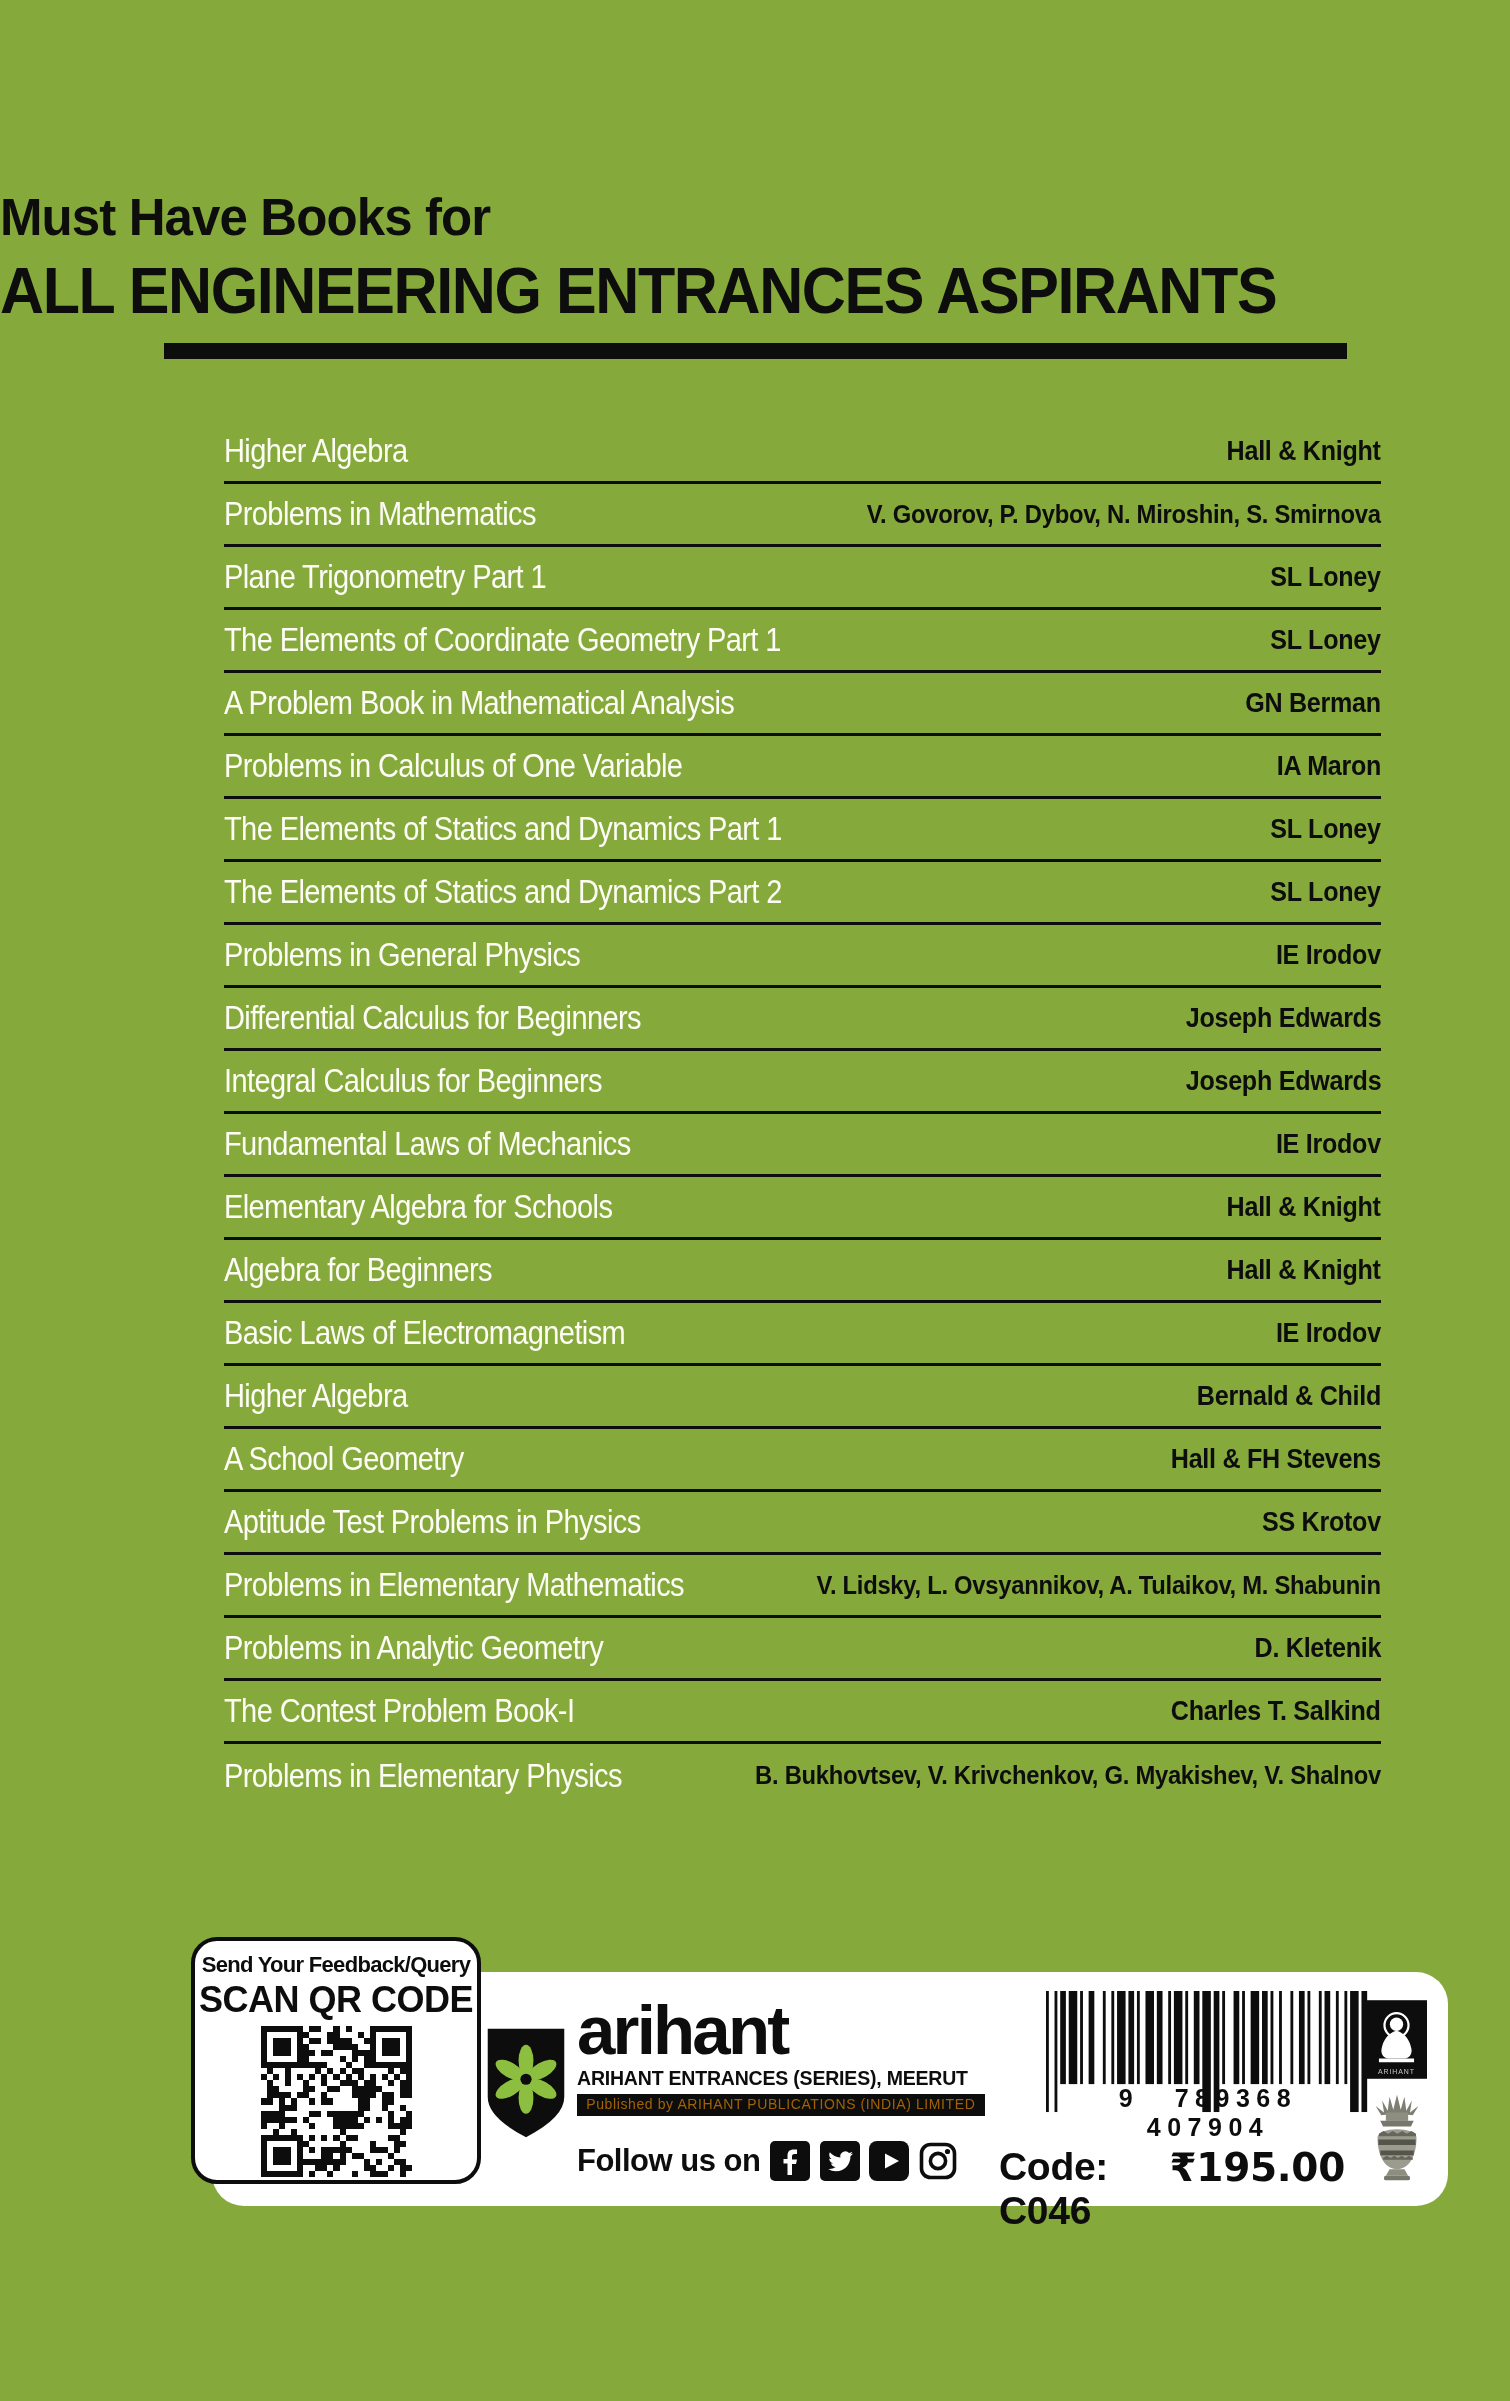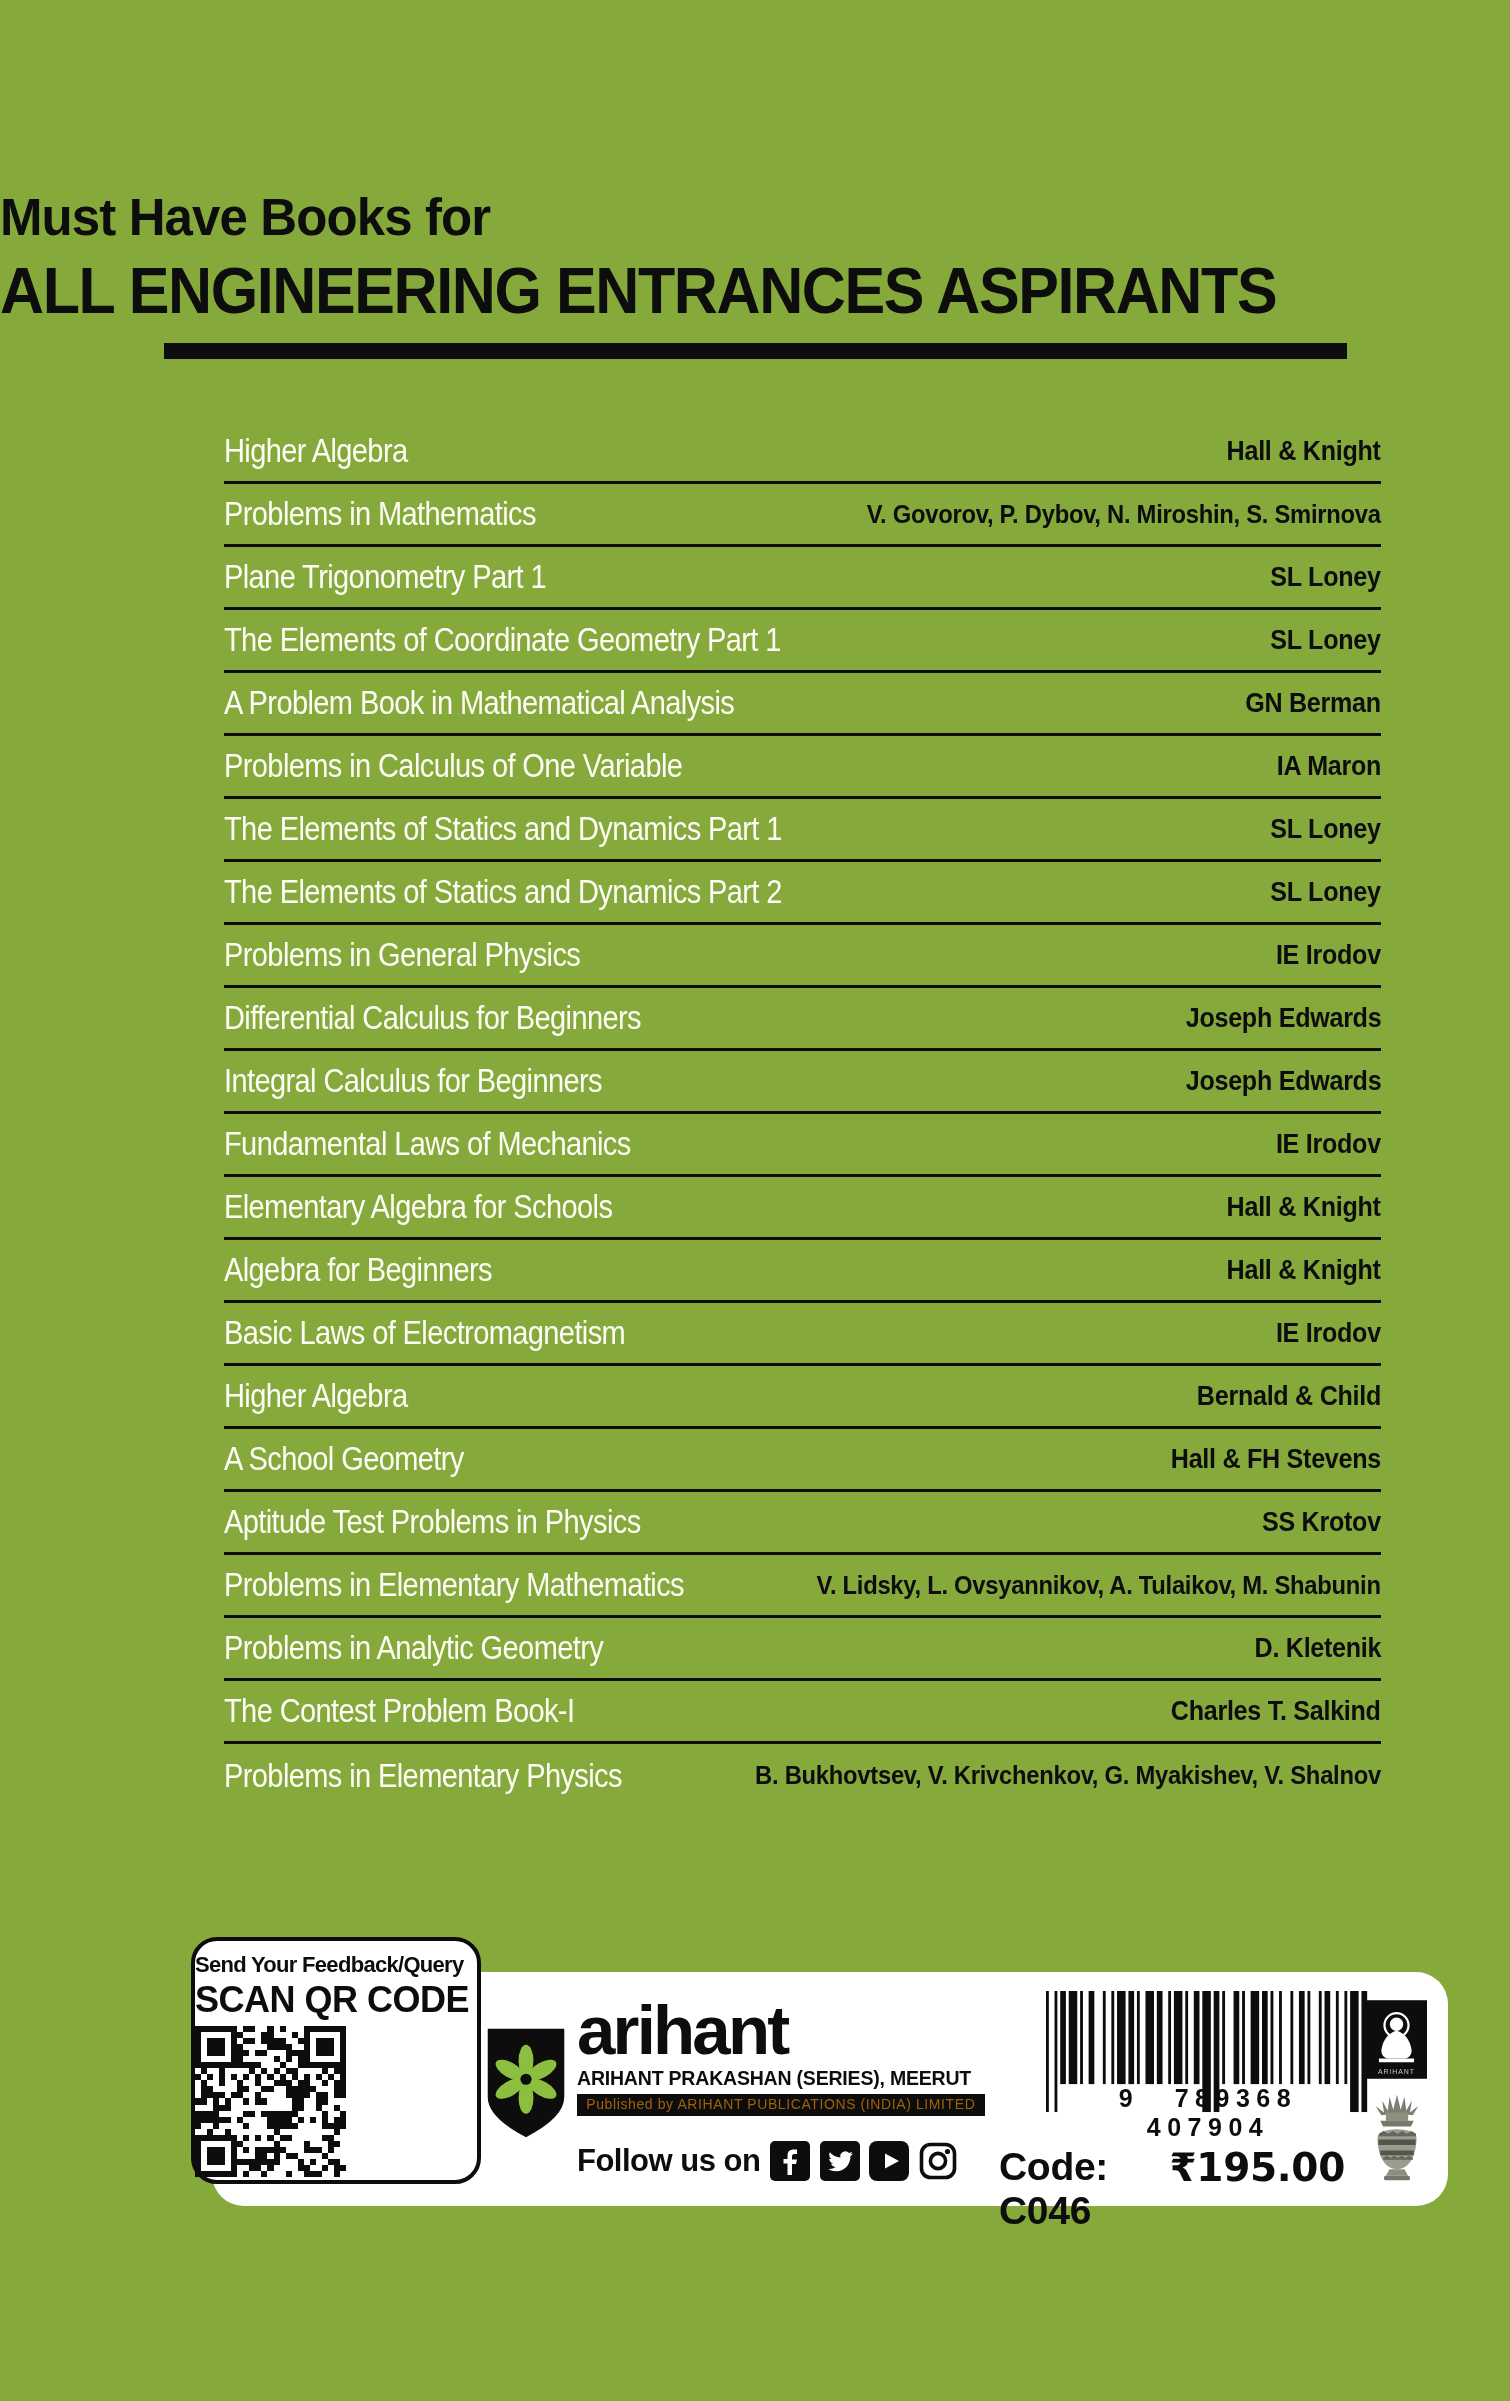--- a/index.html
+++ b/index.html
@@ -42,21 +42,21 @@
             font-size:25px;font-weight:700;letter-spacing:6.5px;word-spacing:22px;color:#0d0d0d;}
   .coderow{position:absolute;left:787px;top:173px;width:346px;display:flex;
            justify-content:space-between;font-size:39px;font-weight:800;letter-spacing:-0.3px;}
   .price{font-family:"DejaVu Sans","Liberation Sans",sans-serif;}
   .mascot{position:absolute;left:1154px;top:28px;width:61px;height:79px;}
   .kalash{position:absolute;left:1155px;top:121px;width:60px;height:91px;}
 
   
   .qrbox{position:absolute;left:191px;top:1937px;width:290px;height:247px;background:#ffffff;
          border:4.7px solid #0d0d0d;border-radius:26px;z-index:3;box-sizing:border-box;
-         padding-top:11px;}
+         text-align:center;padding-top:11px;}
   .qr1{font-size:22px;font-weight:700;letter-spacing:-0.7px;}
   .qr2{font-size:36px;font-weight:800;letter-spacing:-0.5px;margin-top:0.9px;}
   .qrbox svg{width:151px;height:151px;margin-top:5.6px;}
 </style>
 </head>
 <body>
 
 <div class="page">
 
   <div class="hdr">
@@ -166,21 +166,21 @@
         <ellipse rx="8" ry="17" cy="-20" fill="#8CBF3F" transform="rotate(120)"></ellipse>
         <ellipse rx="8" ry="17" cy="-20" fill="#8CBF3F" transform="rotate(180)"></ellipse>
         <ellipse rx="8" ry="17" cy="-20" fill="#8CBF3F" transform="rotate(240)"></ellipse>
         <ellipse rx="8" ry="17" cy="-20" fill="#8CBF3F" transform="rotate(300)"></ellipse>
         <circle r="6" fill="#0d0d0d"></circle>
       </g>
     </svg>
 
     <div class="brand">
       <div class="brand-word">arihant</div>
-      <div class="brand-name">ARIHANT PRAKASHAN (SERIES), MEERUT</div>
+      <div class="brand-name">ARIHANT ENTRANCES (SERIES), MEERUT</div>
       <div class="brand-pub">Published by ARIHANT PUBLICATIONS (INDIA) LIMITED</div>
     </div>
 
     <div class="follow">
       <span class="follow-text">Follow us on</span>
       <span class="icons">
         <svg viewBox="0 0 40 40">
             <rect width="40" height="40" rx="5" fill="#0d0d0d"></rect>
             <path d="M22 34 v-11 h4 l1-4.5 h-5 v-3 c0-1.6.6-2.5 2.6-2.5 H27 V8.6 C26.4 8.5 24.9 8.4 23.6 8.4 c-3.8 0-6.1 2-6.1 6 v3.6 h-4 V22.5 h4 V34 Z" fill="#ffffff"></path>
           </svg>

